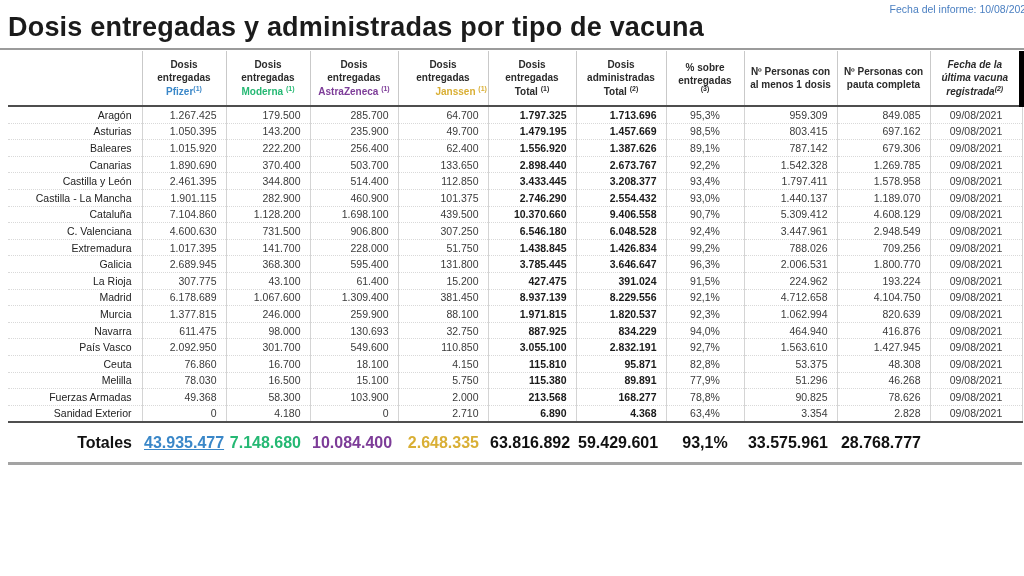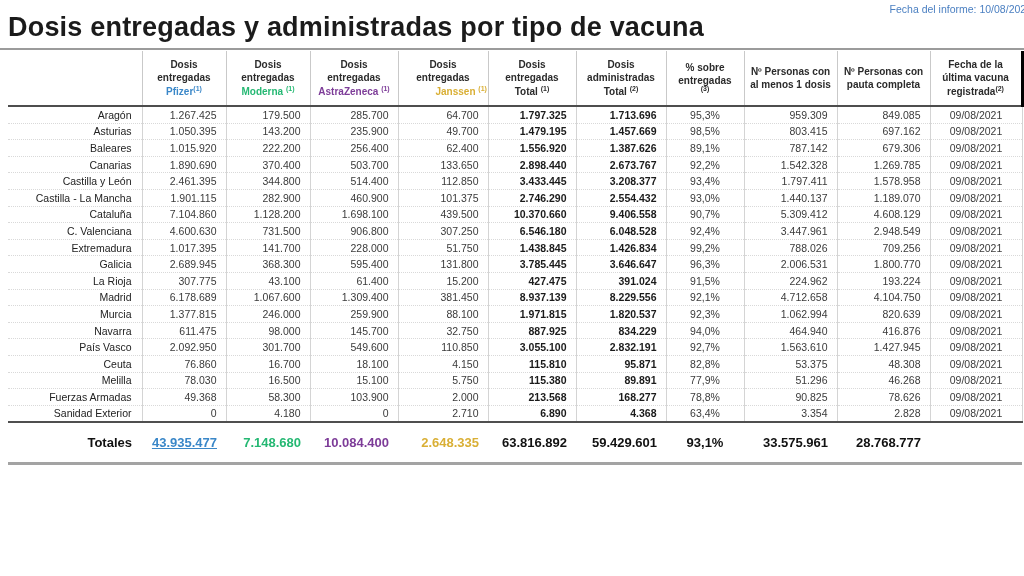--- a/index.html
+++ b/index.html
@@ -61,21 +61,21 @@
     font-size: 10px;
     font-weight: bold;
     color: #2b2b2b;
     vertical-align: middle;
     text-align: center;
     height: 50px;
     padding: 2px 1px;
     line-height: 1.3;
   }
   thead th:first-child { border-left: none; }
-  thead th:last-child  { border-right: 3px solid #000000; }
+  thead th:last-child  { border-right: 6px solid #000000; font-style: italic; }
   thead sup { font-size: 7px; }
   thead .sup-only { line-height: 0.7; }
 
   tbody th.rowlabel {
     font-weight: normal;
     text-align: right;
     padding: 0 10px 0 2px;
     color: #222222;
     border-right: 1px solid #d4d4d4;
     border-bottom: 1px dotted #d9d9d9;
@@ -93,21 +93,21 @@
   tbody td.c4, tbody td.c5 { font-weight: bold; color: #1a1a1a; }
   tbody td.c6 { text-align: center; padding: 0 2px; }
   tbody td.c9 { text-align: center; padding: 0 2px; }
 
   tfoot th, tfoot td {
     border-top: 2px solid #4f4f4f;
     border-bottom: 3px solid #a3a3a3;
     font-weight: bold;
     color: #111111;
     height: 19px;
-    font-size: 13px;
+    font-size: 16px;
     padding: 0 9px 0 2px;
     text-align: right;
   }
   tfoot th.rowlabel { padding-right: 10px; }
   tfoot td.c6 { text-align: center; padding: 10px 2px; }
 </style>
 </head>
 <body>
 
 <div class="report-date">Fecha del informe: 10/08/2021</div>
@@ -349,21 +349,21 @@
         <td class="c5">1.820.537</td>
         <td class="c6">92,3%</td>
         <td class="c7">1.062.994</td>
         <td class="c8">820.639</td>
         <td class="c9">09/08/2021</td>
       </tr>
       <tr>
         <th class="rowlabel">Navarra</th>
         <td class="c0">611.475</td>
         <td class="c1">98.000</td>
-        <td class="c2">145.700</td>
+        <td class="c2">130.693</td>
         <td class="c3">32.750</td>
         <td class="c4">887.925</td>
         <td class="c5">834.229</td>
         <td class="c6">94,0%</td>
         <td class="c7">464.940</td>
         <td class="c8">416.876</td>
         <td class="c9">09/08/2021</td>
       </tr>
       <tr>
         <th class="rowlabel">País Vasco</th>

